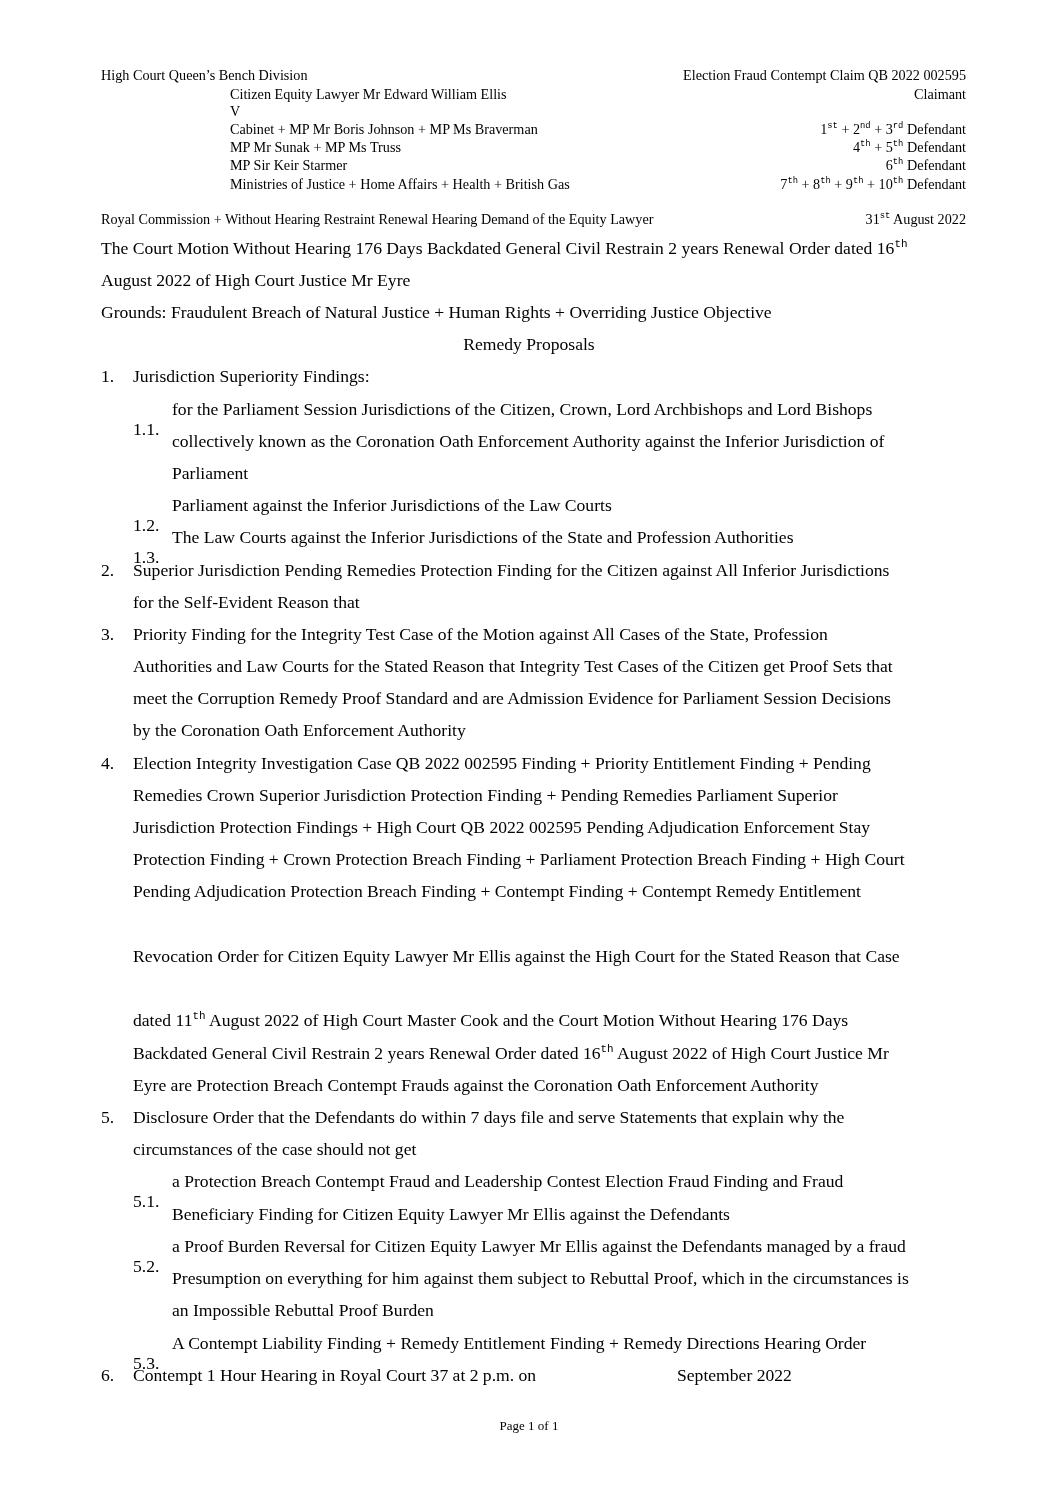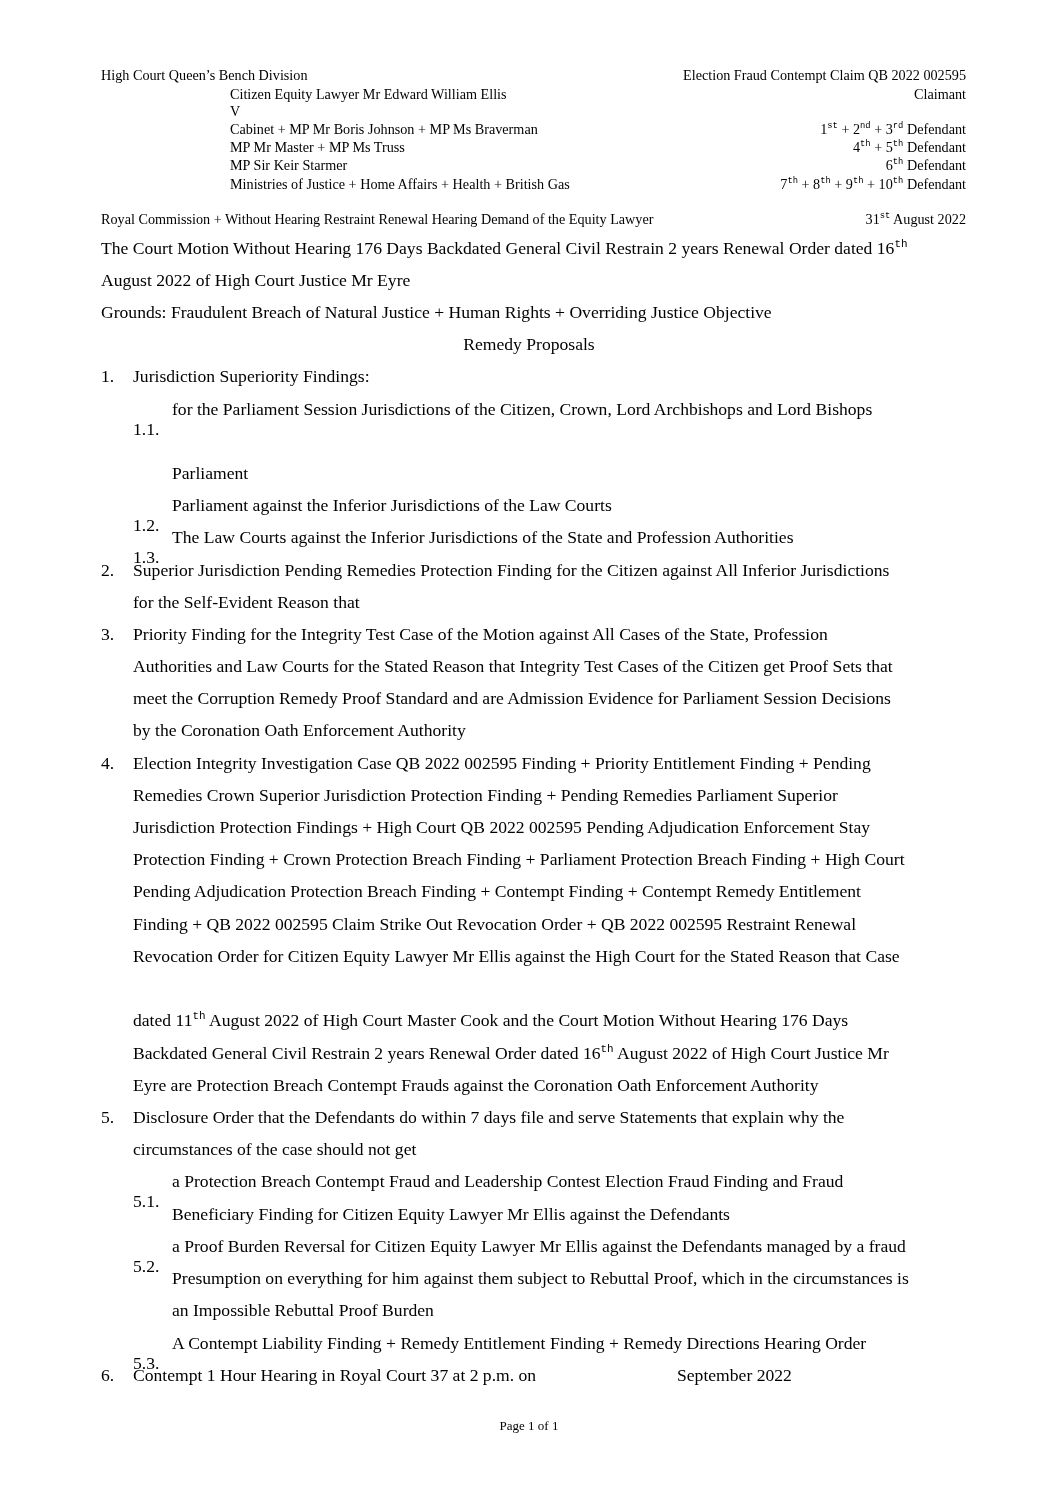--- a/index.html
+++ b/index.html
@@ -28,21 +28,21 @@
   <div class="abs hdr hdr-right" style="top:66px">Election Fraud Contempt Claim QB 2022 002595</div>
 
   <div class="abs hdr hdr-center" style="top:85px">Citizen Equity Lawyer Mr Edward William Ellis</div>
   <div class="abs hdr hdr-right" style="top:85px">Claimant</div>
 
   <div class="abs hdr hdr-center" style="top:102px">V</div>
 
   <div class="abs hdr hdr-center" style="top:120px">Cabinet + MP Mr Boris Johnson + MP Ms Braverman</div>
   <div class="abs hdr hdr-right" style="top:120px"><span>1</span><sup>st</sup><span> + 2</span><sup>nd</sup><span> + 3</span><sup>rd</sup><span> Defendant</span></div>
 
-  <div class="abs hdr hdr-center" style="top:138px">MP Mr Master + MP Ms Truss</div>
+  <div class="abs hdr hdr-center" style="top:138px">MP Mr Sunak + MP Ms Truss</div>
   <div class="abs hdr hdr-right" style="top:138px"><span>4</span><sup>th</sup><span> + 5</span><sup>th</sup><span> Defendant</span></div>
 
   <div class="abs hdr hdr-center" style="top:156px">MP Sir Keir Starmer</div>
   <div class="abs hdr hdr-right" style="top:156px"><span>6</span><sup>th</sup><span> Defendant</span></div>
 
   <div class="abs hdr hdr-center" style="top:175px">Ministries of Justice + Home Affairs + Health + British Gas</div>
   <div class="abs hdr hdr-right" style="top:175px"><span>7</span><sup>th</sup><span> + 8</span><sup>th</sup><span> + 9</span><sup>th</sup><span> + 10</span><sup>th</sup><span> Defendant</span></div>
 
   <div class="abs hdr hdr-left" style="top:210px">Royal Commission + Without Hearing Restraint Renewal Hearing Demand of the Equity Lawyer</div>
   <div class="abs hdr hdr-right" style="top:210px"><span>31</span><sup>st</sup><span> August 2022</span></div>
@@ -50,20 +50,21 @@
   <div class="line" style="left:101px; top:238px"><span>The Court Motion Without Hearing 176 Days Backdated General Civil Restrain 2 years Renewal Order dated 16</span><sup>th</sup></div>
   <div class="line" style="left:101px; top:270px">August 2022 of High Court Justice Mr Eyre</div>
   <div class="line" style="left:101px; top:302px">Grounds: Fraudulent Breach of Natural Justice + Human Rights + Overriding Justice Objective</div>
   <div class="line" style="left:0; width:1058px; text-align:center; top:334px">Remedy Proposals</div>
 
   <div class="line num1" style="top:366px">1.</div>
   <div class="line" style="left:133px; top:366px">Jurisdiction Superiority Findings:</div>
 
   <div class="line num2" style="top:399px">1.1.</div>
   <div class="line" style="left:172px; top:399px">for the Parliament Session Jurisdictions of the Citizen, Crown, Lord Archbishops and Lord Bishops</div>
+  <div class="line" style="left:172px; top:431px">collectively known as the Coronation Oath Enforcement Authority against the Inferior Jurisdiction of</div>
   <div class="line" style="left:172px; top:463px">Parliament</div>
 
   <div class="line num2" style="top:495px">1.2.</div>
   <div class="line" style="left:172px; top:495px">Parliament against the Inferior Jurisdictions of the Law Courts</div>
 
   <div class="line num2" style="top:527px">1.3.</div>
   <div class="line" style="left:172px; top:527px">The Law Courts against the Inferior Jurisdictions of the State and Profession Authorities</div>
 
   <div class="line num1" style="top:560px">2.</div>
   <div class="line" style="left:133px; top:560px">Superior Jurisdiction Pending Remedies Protection Finding for the Citizen against All Inferior Jurisdictions</div>
@@ -74,21 +75,20 @@
   <div class="line" style="left:133px; top:656px">Authorities and Law Courts for the Stated Reason that Integrity Test Cases of the Citizen get Proof Sets that</div>
   <div class="line" style="left:133px; top:688px">meet the Corruption Remedy Proof Standard and are Admission Evidence for Parliament Session Decisions</div>
   <div class="line" style="left:133px; top:720px">by the Coronation Oath Enforcement Authority</div>
 
   <div class="line num1" style="top:753px">4.</div>
   <div class="line" style="left:133px; top:753px">Election Integrity Investigation Case QB 2022 002595 Finding + Priority Entitlement Finding + Pending</div>
   <div class="line" style="left:133px; top:785px">Remedies Crown Superior Jurisdiction Protection Finding + Pending Remedies Parliament Superior</div>
   <div class="line" style="left:133px; top:817px">Jurisdiction Protection Findings + High Court QB 2022 002595 Pending Adjudication Enforcement Stay</div>
   <div class="line" style="left:133px; top:849px">Protection Finding + Crown Protection Breach Finding + Parliament Protection Breach Finding + High Court</div>
   <div class="line" style="left:133px; top:881px">Pending Adjudication Protection Breach Finding + Contempt Finding + Contempt Remedy Entitlement</div>
-  <div class="line" style="left:133px; top:914px">Finding + QB 2022 002595 Claim Strike Out Revocation Order + QB 2022 002595 Restraint Renewal</div>
   <div class="line" style="left:133px; top:946px">Revocation Order for Citizen Equity Lawyer Mr Ellis against the High Court for the Stated Reason that Case</div>
   <div class="line" style="left:133px; top:1010px"><span>dated 11</span><sup>th</sup><span> August 2022 of High Court Master Cook and the  Court Motion Without Hearing 176 Days</span></div>
   <div class="line" style="left:133px; top:1043px"><span>Backdated General Civil Restrain 2 years Renewal Order dated 16</span><sup>th</sup><span> August 2022 of High Court Justice Mr</span></div>
   <div class="line" style="left:133px; top:1075px">Eyre are Protection Breach Contempt Frauds against the Coronation Oath Enforcement Authority</div>
 
   <div class="line num1" style="top:1107px">5.</div>
   <div class="line" style="left:133px; top:1107px">Disclosure Order that the Defendants do within 7 days file and serve Statements that explain why the</div>
   <div class="line" style="left:133px; top:1139px">circumstances of the case should not get</div>
 
   <div class="line num2" style="top:1171px">5.1.</div>

